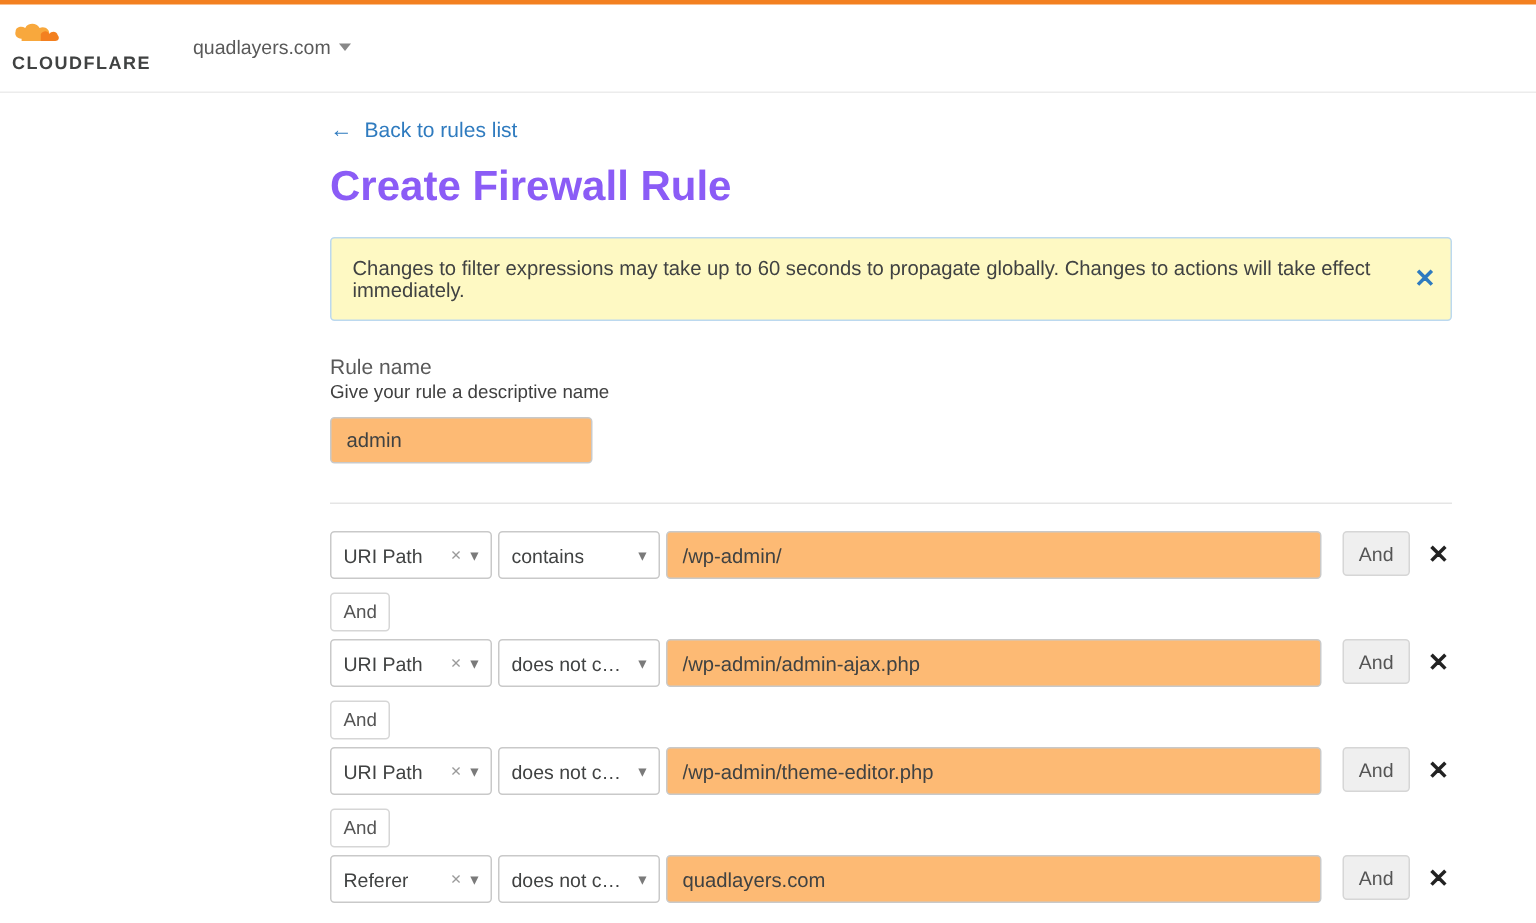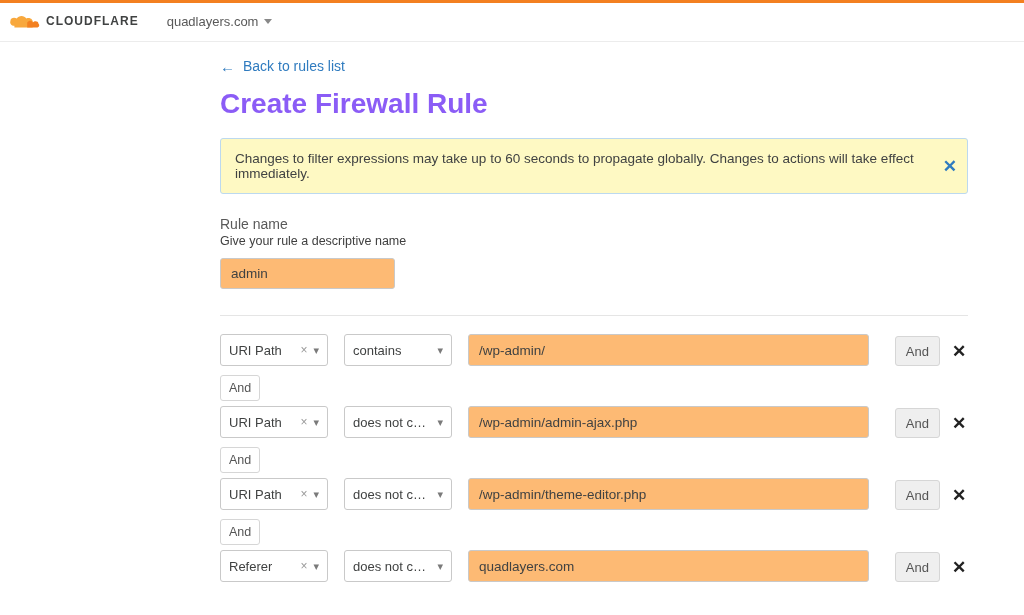--- a/index.html
+++ b/index.html
@@ -11,21 +11,21 @@
     width: 1024px;
   }
   .topbar-accent { height: 3px; background: #f38020; }
   .header {
     display: flex;
     align-items: center;
     padding: 10px 16px 12px 8px;
     border-bottom: 1px solid #ececec;
     gap: 28px;
   }
-  .logo { display: flex; align-items: center; gap: 6px; }
+  .logo { display: flex; gap: 6px; flex-direction: column; }
   .logo-cloud { width: 32px; height: 16px; position: relative; }
   .logo-text { font-weight: 700; letter-spacing: 1px; font-size: 12px; color: #404242; }
   .domain-select { display: flex; align-items: center; gap: 6px; color: #595959; font-size: 13px; }
   .caret-down { display: inline-block; width: 0; height: 0; border-left: 4px solid transparent; border-right: 4px solid transparent; border-top: 5px solid #888; }
 
   .page { padding: 16px 0 40px 0; }
   .container { width: 748px; margin-left: 220px; }
 
   .backlink { display: flex; align-items: center; gap: 8px; color: #2f7bbf; font-size: 14px; margin-bottom: 14px; cursor: pointer; }
   .backlink-arrow { font-size: 15px; line-height: 1; }
@@ -62,21 +62,21 @@
 
   .divider { border: none; border-top: 1px solid #e5e5e5; margin: 26px 0 18px 0; }
 
   .match-title { font-size: 14px; font-weight: 600; color: #404242; margin-bottom: 14px; }
 
   .cols-header { display: flex; gap: 12px; margin-bottom: 6px; color: #595959; font-size: 13px; }
   .col-field { width: 108px; }
   .col-op    { width: 108px; }
   .col-val   { flex: 1; }
 
-  .rule-row { display: flex; align-items: flex-end; gap: 16px; margin-bottom: 6px; }
+  .rule-row { display: flex; align-items: flex-start; gap: 4px; margin-bottom: 6px; }
   .select-box {
     display: flex; align-items: center; justify-content: space-between;
     border: 1px solid #c9c9c9; border-radius: 3px; background: #fff;
     height: 32px; padding: 0 8px; font-size: 13px; color: #404242;
     cursor: pointer;
   }
   .select-box .tail { display: flex; align-items: center; gap: 6px; }
   .select-x { color: #9a9a9a; font-size: 12px; }
   .select-caret { color: #7a7a7a; font-size: 11px; }
   .value-input { flex: 1; height: 32px; }

